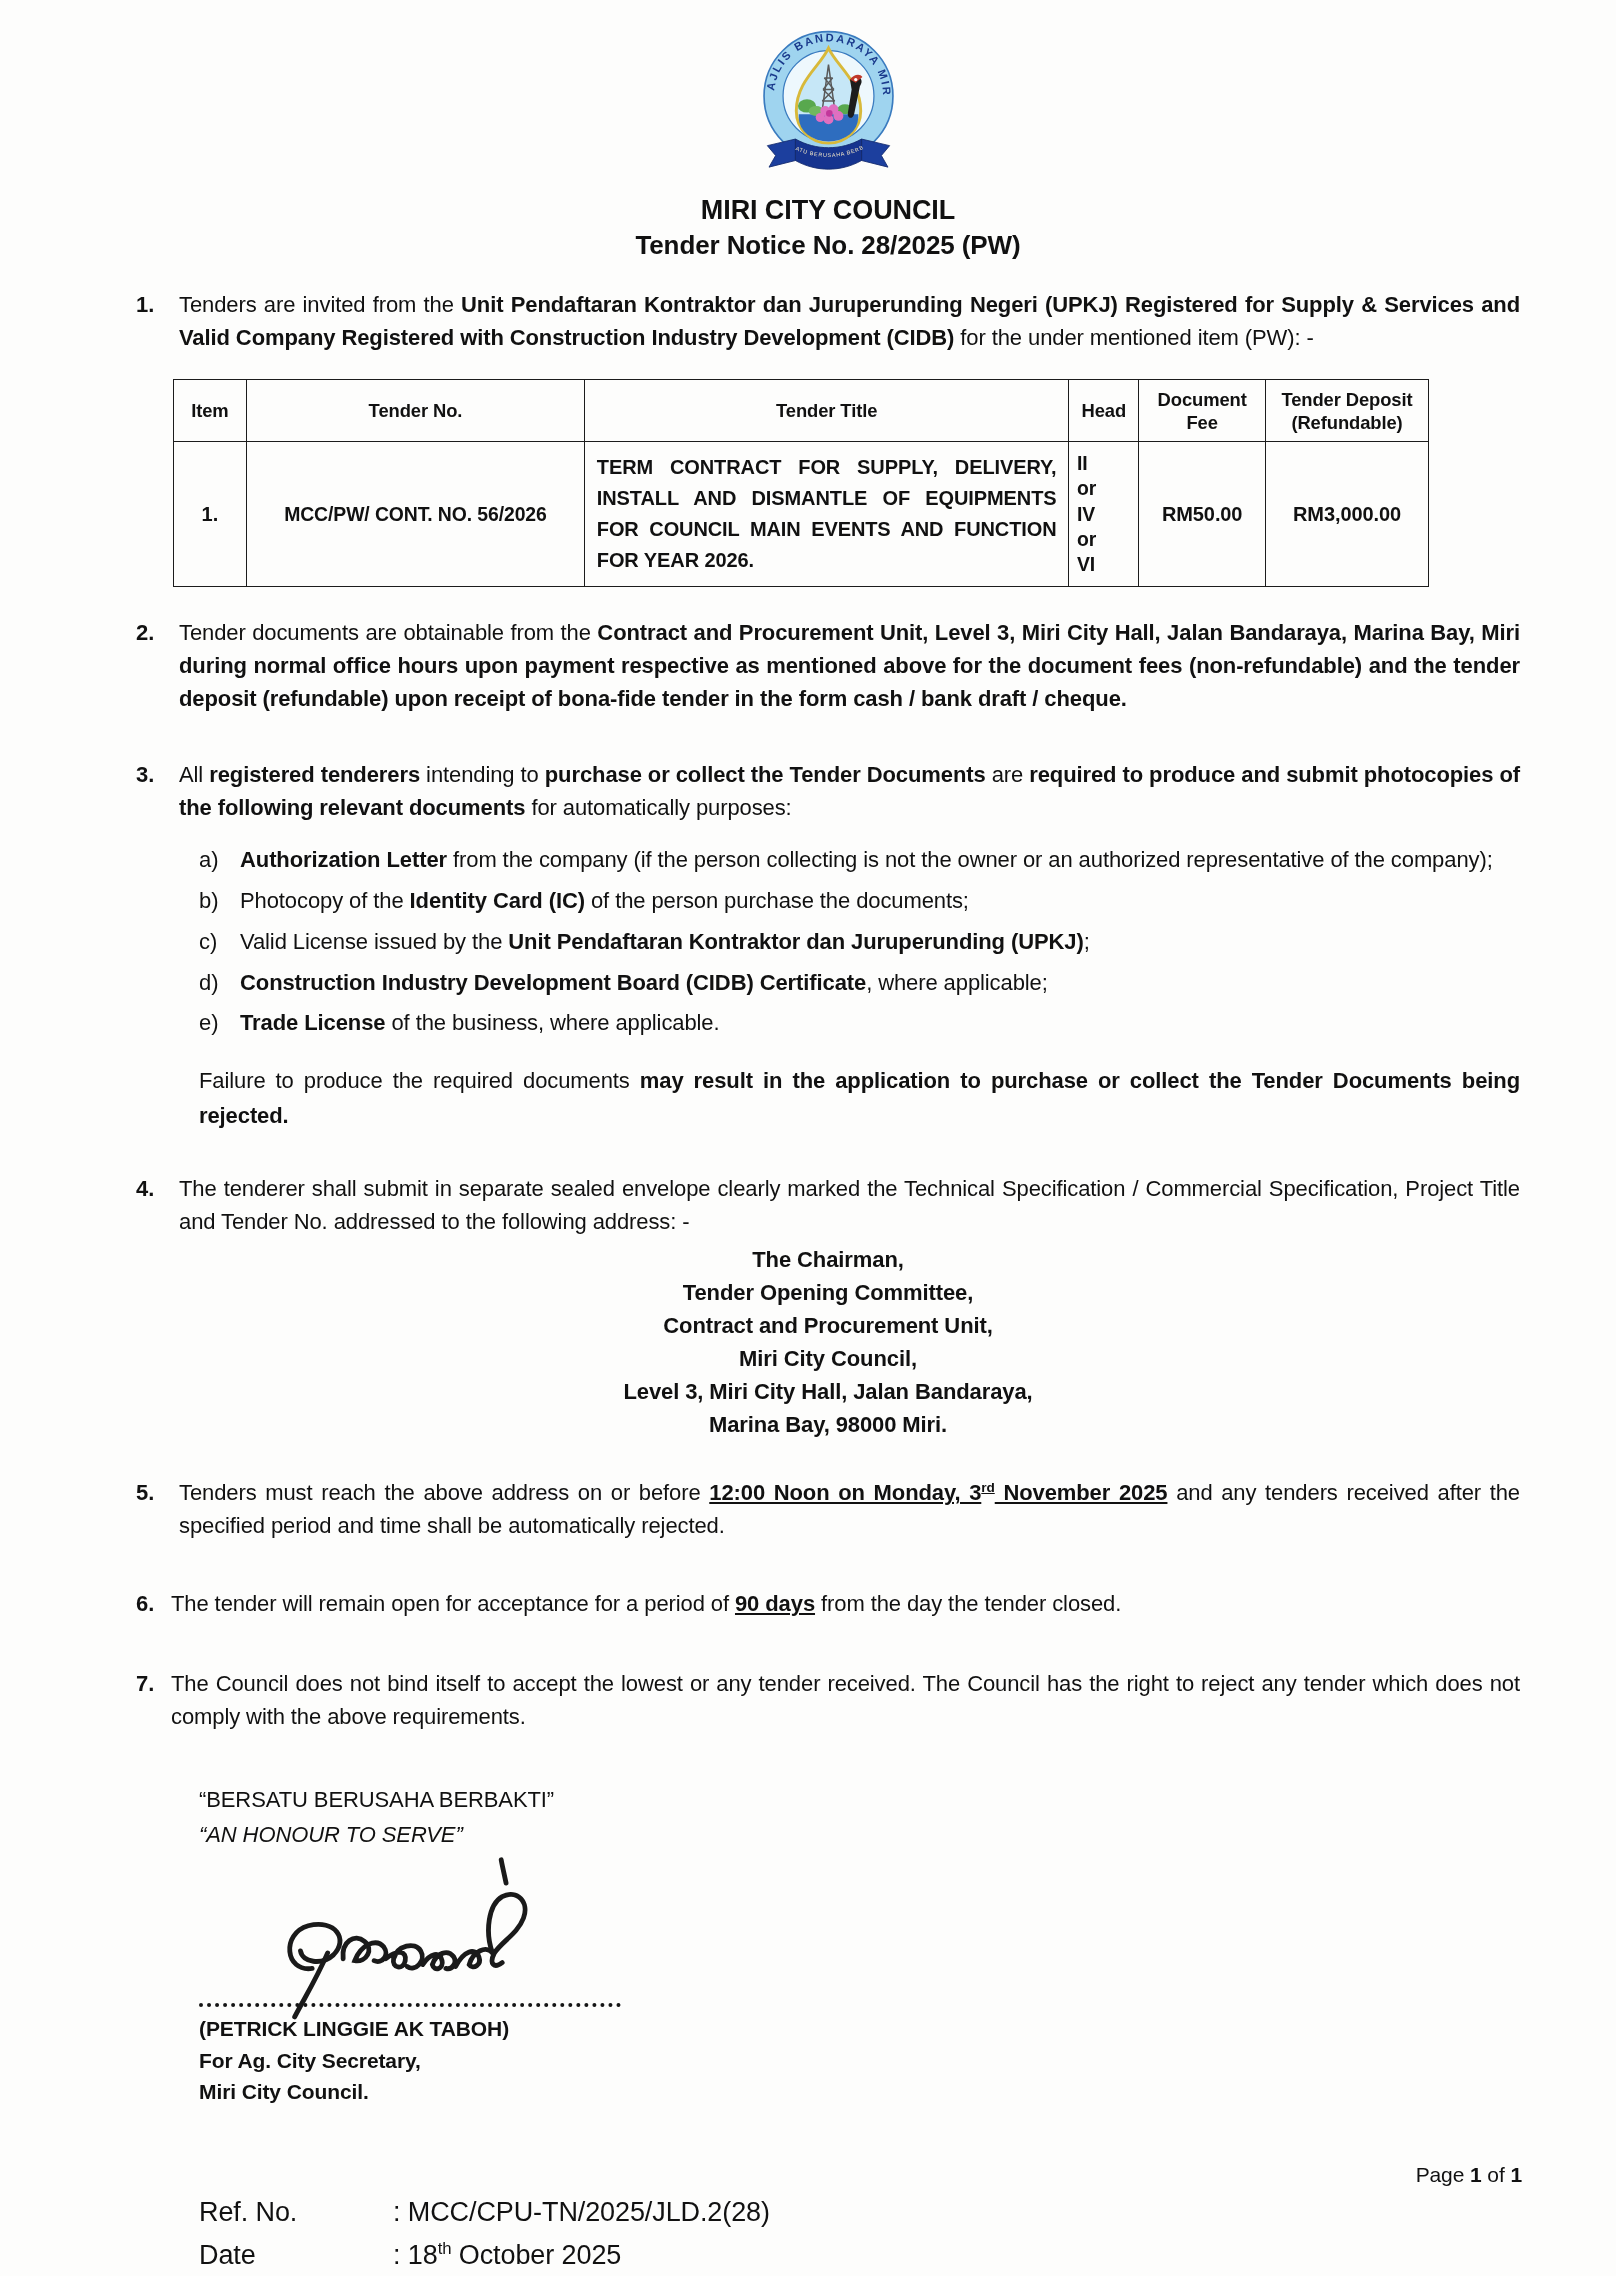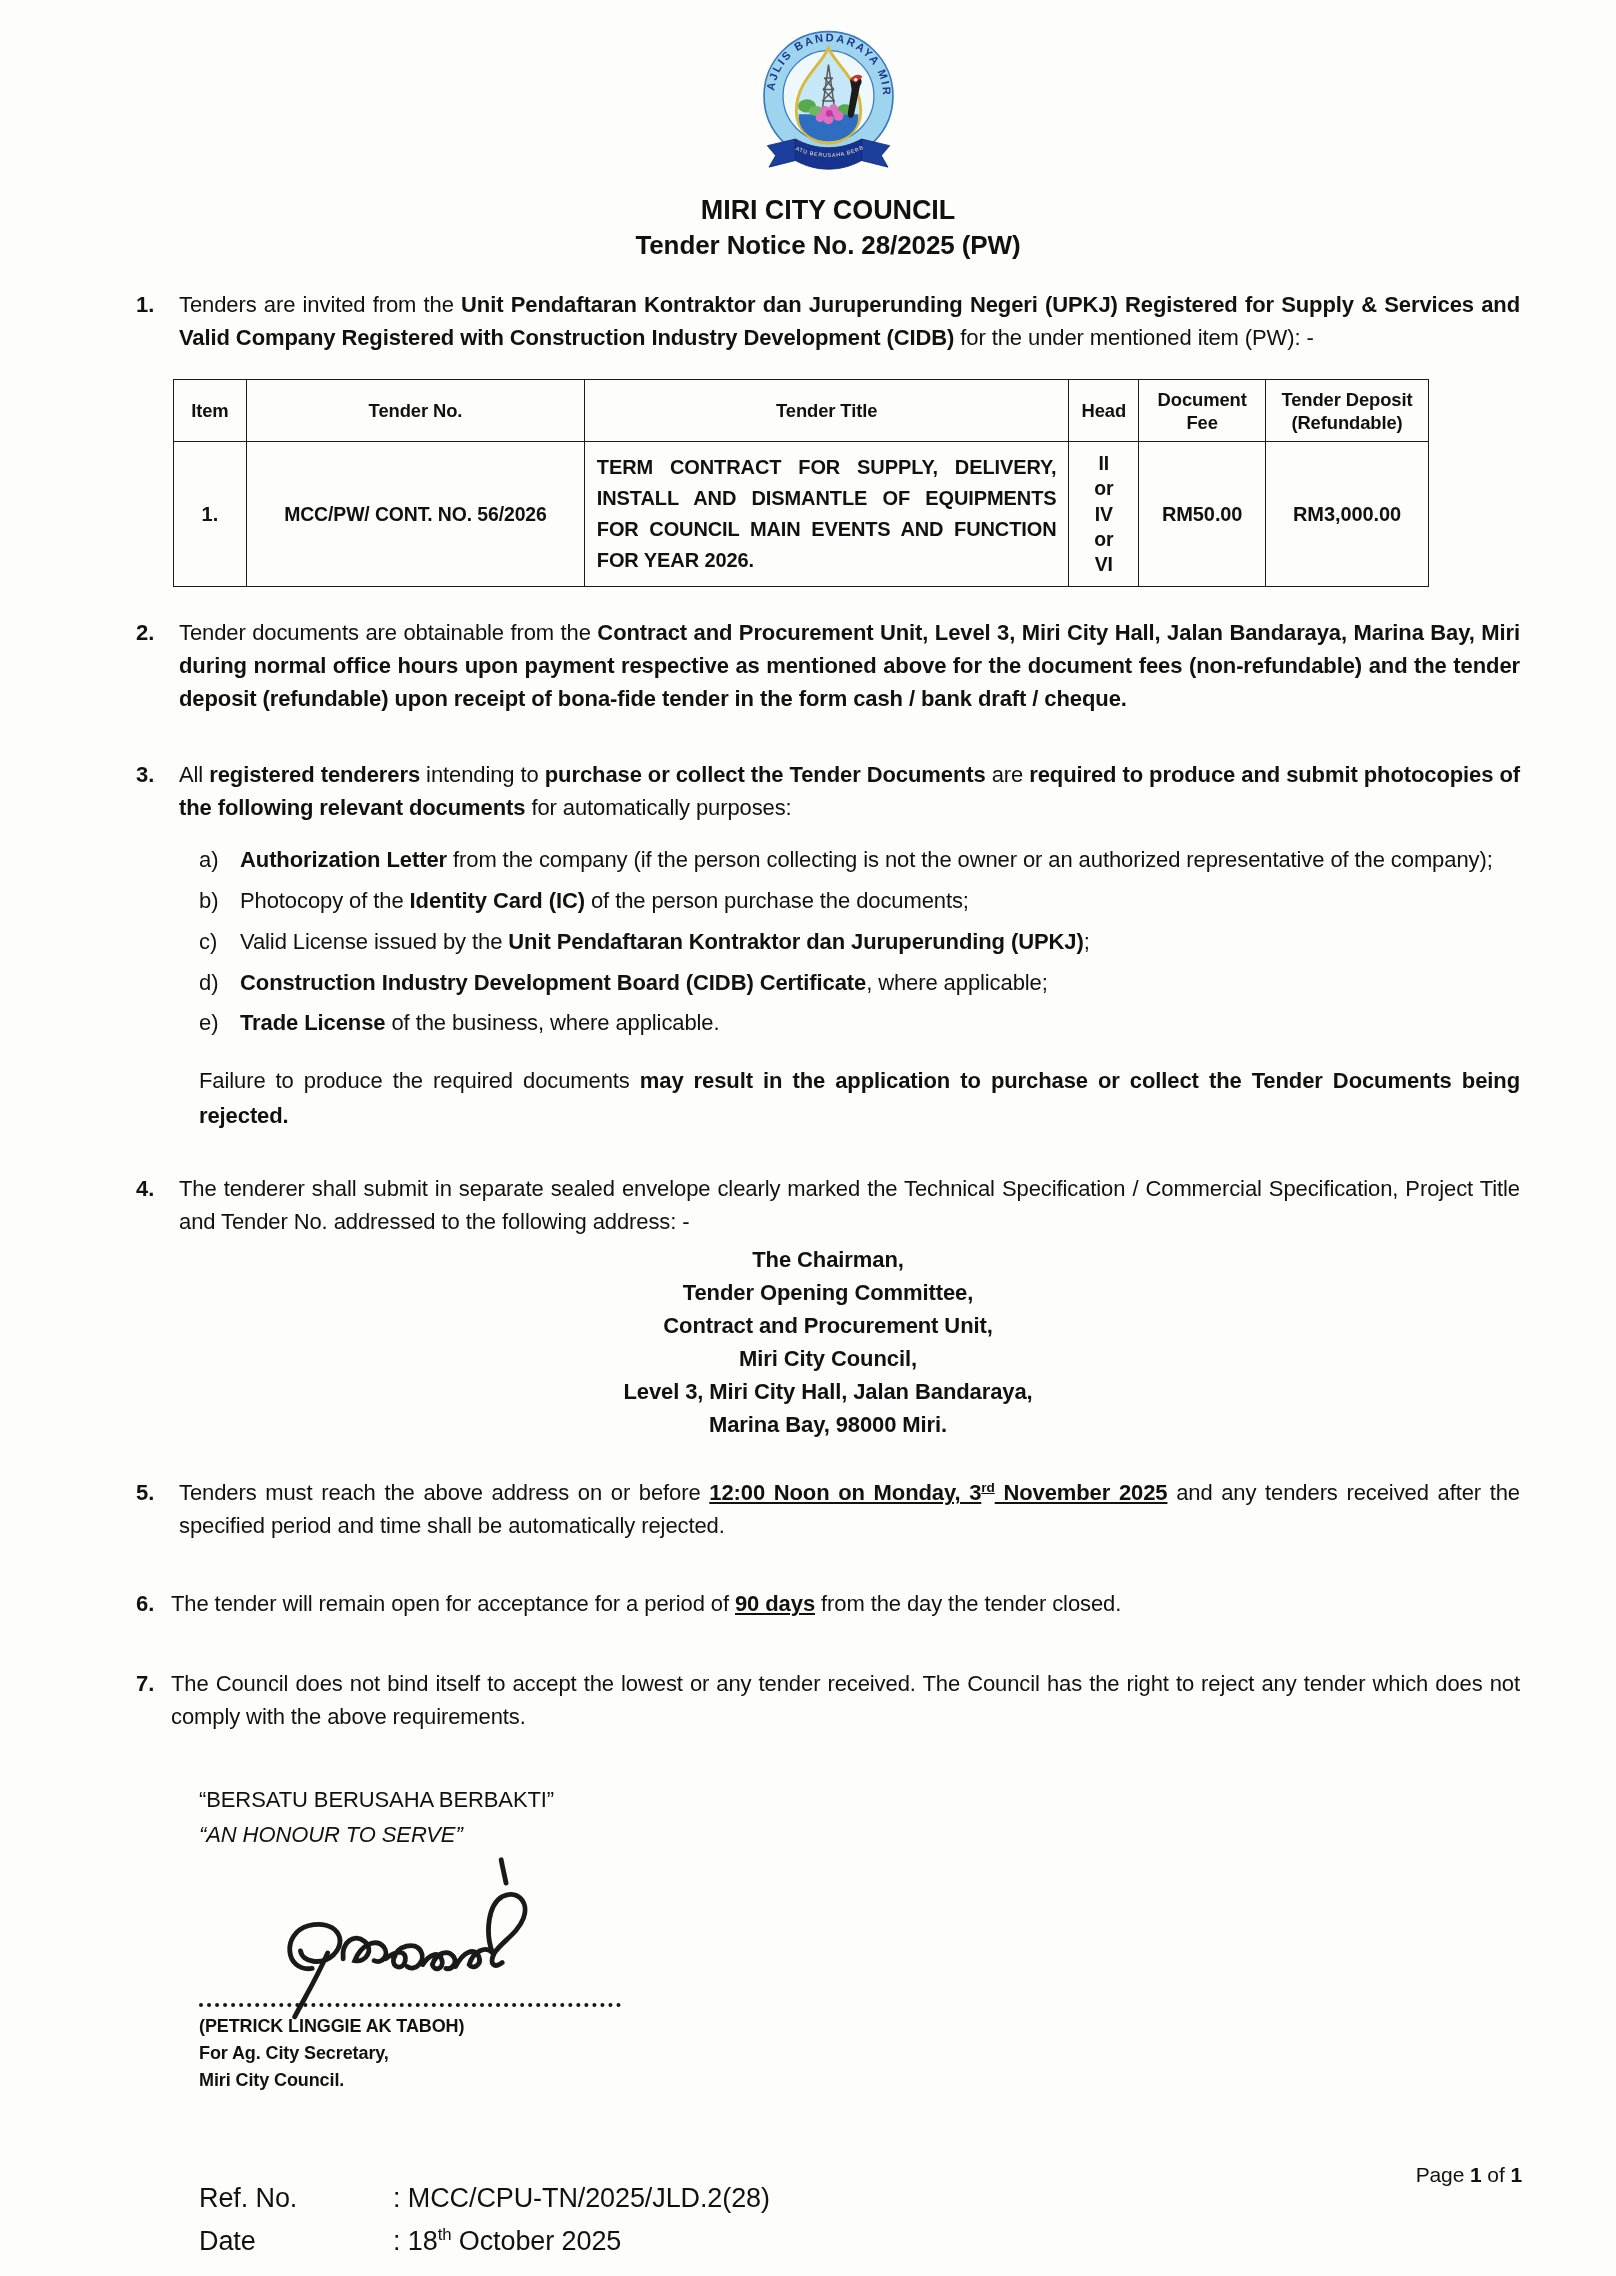--- a/index.html
+++ b/index.html
@@ -35,42 +35,42 @@
   .tbl-wrap{margin:25px 0 0 37px;}
   table{border-collapse:collapse;width:1256px;table-layout:fixed;}
   th,td{border:1.9px solid #1c1c1c;padding:5.8px 7.8px;vertical-align:middle;}
   thead th{font-size:18.4px;font-weight:700;text-align:center;height:50px;line-height:1.25;}
   tbody td{font-weight:700;font-size:20px;}
   .col-item{width:5.8%;}  .col-no{width:27%;}  .col-title{width:38.6%;}
   .col-head{width:5.6%;}  .col-fee{width:10.1%;} .col-dep{width:13%;}
   td.c-item{text-align:center;}
   td.c-no{text-align:center;font-size:19.4px;}
   td.c-title{text-align:justify;line-height:1.55;padding:9.7px 11.6px;}
-  td.c-head{text-align:center;white-space:pre-line;line-height:1.3;font-size:19.4px;}
+  td.c-head{white-space:pre-line;line-height:1.3;font-size:19.4px;}
   td.c-fee,td.c-dep{text-align:center;}
 
   
   .sublist{margin:19.4px 0 0 63px;font-size:22px;line-height:1.5;}
   .subitem{display:flex;margin-bottom:7.8px;}
   .subitem .mark{flex:0 0 41px;}
   .subitem .stxt{flex:1;text-align:justify;}
   .note-para{margin:25px 0 0 63px;font-size:22px;line-height:1.55;text-align:justify;}
 
   
   .addr{margin-top:5.8px;text-align:center;font-weight:700;font-size:22px;line-height:1.5;}
 
   
   .motto{margin:50px 0 0 63px;font-size:22px;font-weight:400;line-height:1.55;}
   .motto .l2{font-style:italic;}
 
   
   .sig-area{position:relative;margin:5.8px 0 0 63px;padding-top:146px;}
   .signature-svg{position:absolute;left:53px;top:-13.6px;}
   .dotted-line{width:422px;border-bottom:4.4px dotted #151515;}
-  .sig-name,.sig-for,.sig-org{font-weight:700;font-size:18px;line-height:1.5;}
+  .sig-name,.sig-for,.sig-org{font-weight:700;font-size:21px;line-height:1.5;}
   .sig-name{margin-top:5.8px;}
 
   
   .foot{margin:83px 0 0 63px;font-size:27px;line-height:1.6;}
   .foot .frow{display:flex;}
   .foot .flabel{flex:0 0 194px;}
   .page-indicator{position:absolute;right:95px;bottom:89px;font-size:21px;}
 </style>
 </head>
 <body>

